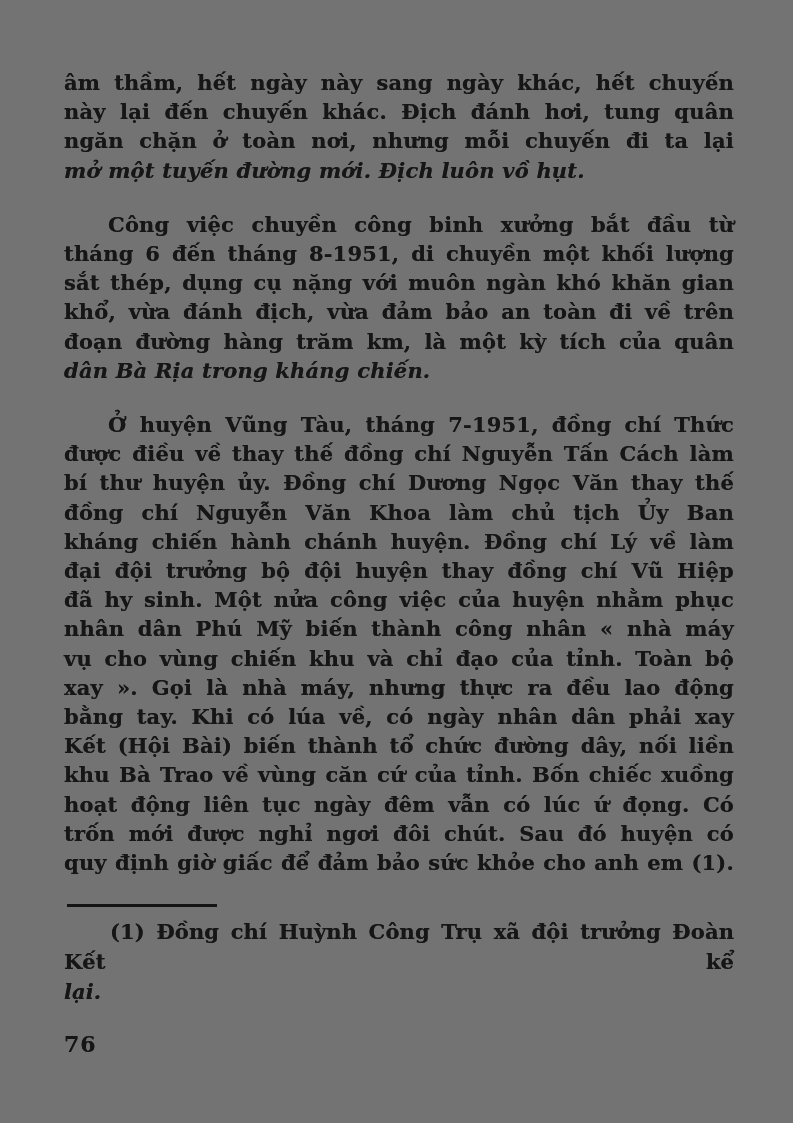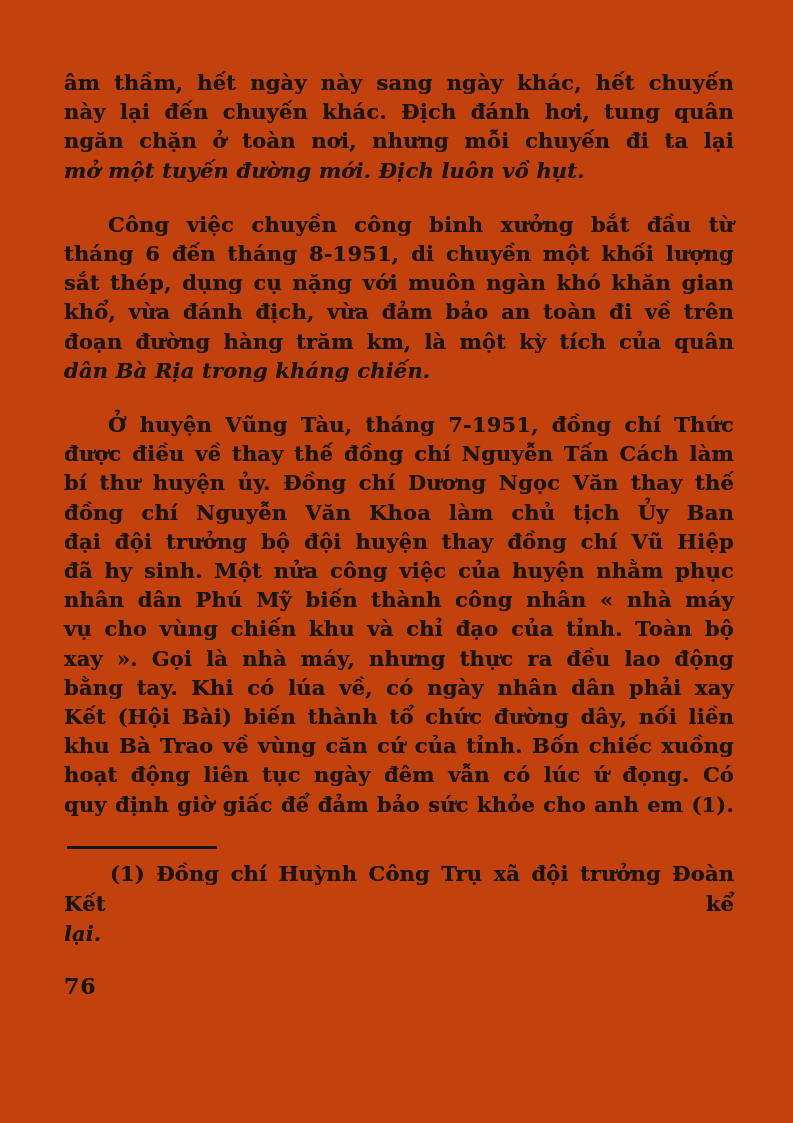--- a/index.html
+++ b/index.html
@@ -4,21 +4,21 @@
 <style>
   html, body {
     margin: 0;
     padding: 0;
     background: #ffffff;
   }
   .page {
     position: relative;
     width: 793px;
     height: 1123px;
-    background: #c2410c;
+    background: #737373;
     overflow: hidden;
     font-family: "DejaVu Serif", "Liberation Serif", serif;
     color: #161616;
   }
   .text-column {
     position: absolute;
     left: 64px;
     top: 68px;
     width: 670px;
   }
@@ -76,29 +76,31 @@
           <div class="line">sắt thép, dụng cụ nặng với muôn ngàn khó khăn gian</div>
           <div class="line">khổ, vừa đánh địch, vừa đảm bảo an toàn đi về trên</div>
           <div class="line">đoạn đường hàng trăm km, là một kỳ tích của quân</div>
           <div class="line endline">dân Bà Rịa trong kháng chiến.</div>
         </div>
         <div class="paragraph">
           <div class="line indent">Ở huyện Vũng Tàu, tháng 7-1951, đồng chí Thức</div>
           <div class="line">được điều về thay thế đồng chí Nguyễn Tấn Cách làm</div>
           <div class="line">bí thư huyện ủy. Đồng chí Dương Ngọc Văn thay thế</div>
           <div class="line">đồng chí Nguyễn Văn Khoa làm chủ tịch Ủy Ban</div>
+          <div class="line">kháng chiến hành chánh huyện. Đồng chí Lý về làm</div>
           <div class="line">đại đội trưởng bộ đội huyện thay đồng chí Vũ Hiệp</div>
           <div class="line">đã hy sinh. Một nửa công việc của huyện nhằm phục</div>
           <div class="line">nhân dân Phú Mỹ biến thành công nhân « nhà máy</div>
           <div class="line">vụ cho vùng chiến khu và chỉ đạo của tỉnh. Toàn bộ</div>
           <div class="line">xay ». Gọi là nhà máy, nhưng thực ra đều lao động</div>
           <div class="line">bằng tay. Khi có lúa về, có ngày nhân dân phải xay</div>
           <div class="line">Kết (Hội Bài) biến thành tổ chức đường dây, nối liền</div>
           <div class="line">khu Bà Trao về vùng căn cứ của tỉnh. Bốn chiếc xuồng</div>
           <div class="line">hoạt động liên tục ngày đêm vẫn có lúc ứ đọng. Có</div>
+          <div class="line">trốn mới được nghỉ ngơi đôi chút. Sau đó huyện có</div>
           <div class="line">quy định giờ giấc để đảm bảo sức khỏe cho anh em (1).</div>
         </div>
       </div>
     <div class="footnote-rule"></div>
     <div class="footnote" id="footnote">
         <div class="paragraph">
           <div class="line indent">(1) Đồng chí Huỳnh Công Trụ xã đội trưởng Đoàn Kết kể</div>
           <div class="line endline">lại.</div>
         </div>
       </div>

